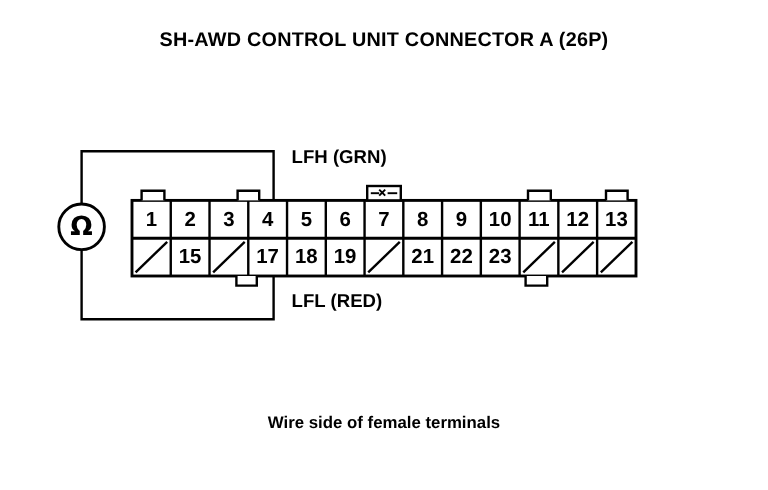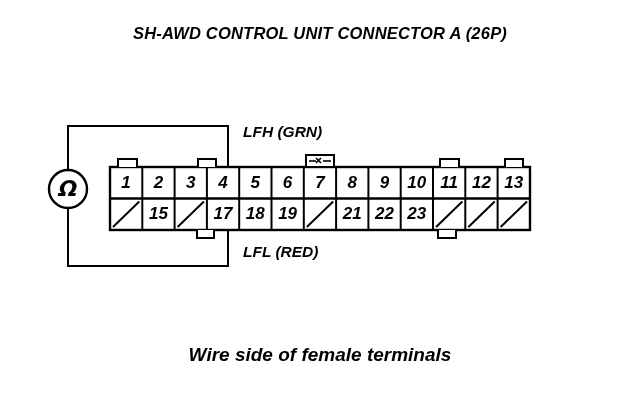--- a/index.html
+++ b/index.html
@@ -3,38 +3,38 @@
 <meta charset="utf-8">
 <style>
   html,body{margin:0;padding:0;}
   body{
     width:640px;height:408px;
     background:#ffffff;
     font-family:"Liberation Sans", sans-serif;
     overflow:hidden;
     position:relative;
   }
-  #stage{position:absolute;left:0;top:0;width:640px;height:404px;font-style:italic;}
+  #stage{position:absolute;left:0;top:0;width:640px;height:404px;}
 
   .title{
     position:absolute;
     left:0;top:24px;width:640px;
     text-align:center;
     font-size:16.5px;
     font-weight:bold;
     letter-spacing:0.2px;
     color:#000;
     white-space:nowrap;
   }
 
   .caption{
     position:absolute;
     left:0;top:344px;width:640px;
     text-align:center;
-    font-size:19px;
+    font-size:14px;
     font-weight:bold;
     color:#000;
     white-space:nowrap;
   }
 
   .wirelabel{
     position:absolute;
     font-size:15.5px;
     font-weight:bold;
     color:#000;

